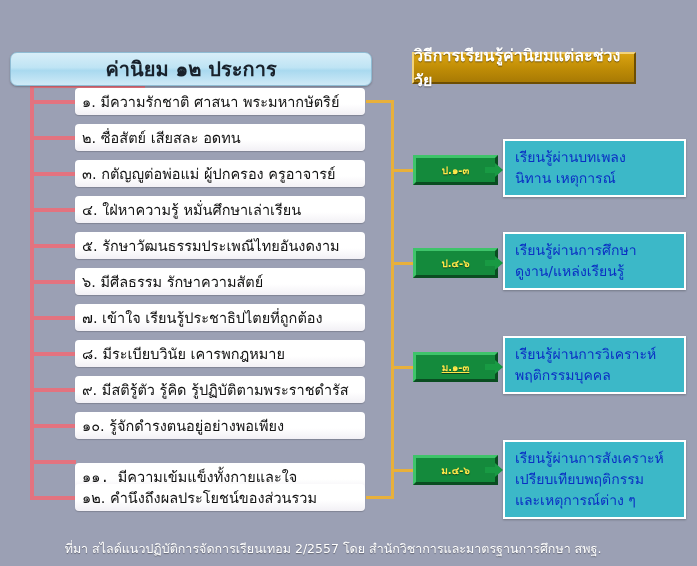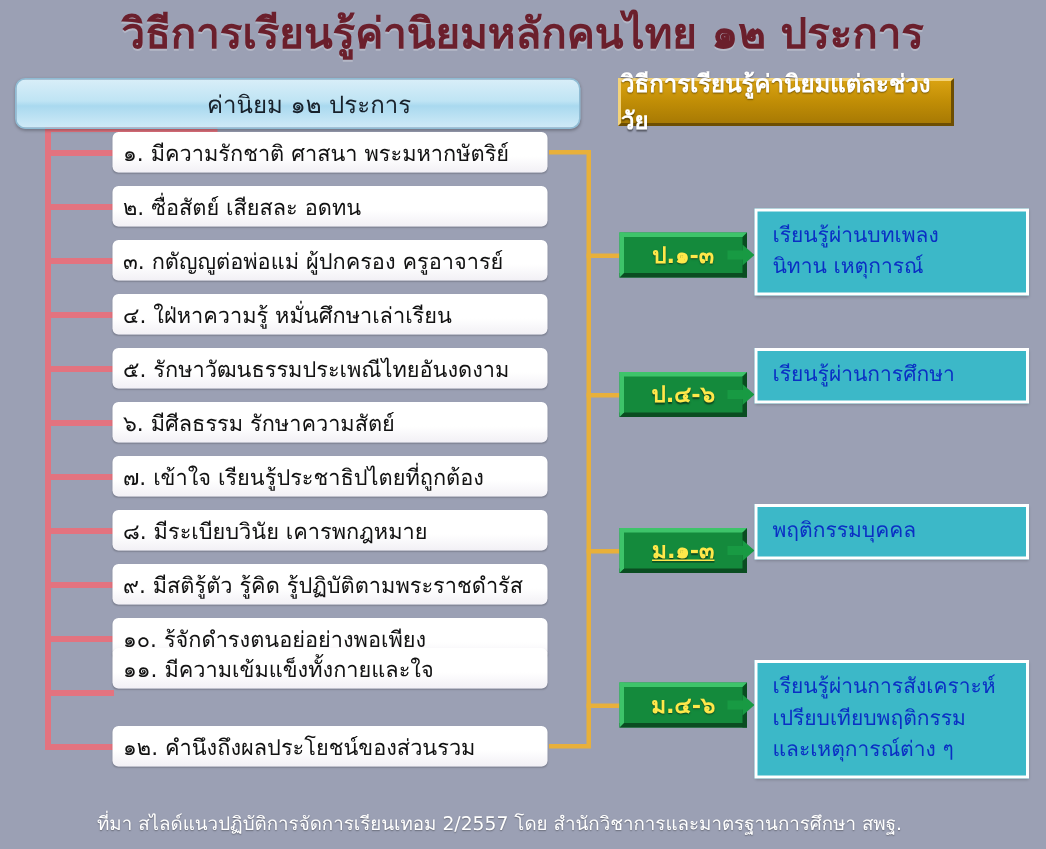--- a/index.html
+++ b/index.html
@@ -24,21 +24,21 @@
   }
 
   
   .left-head{
     position:absolute;left:10px;top:52px;width:360px;height:32px;
     background:linear-gradient(to bottom,#d8eef8 0%,#bfe4f4 45%,#a9d9ef 55%,#cfeaf7 100%);
     border:1px solid #8fbcd4;
     border-radius:7px;
     box-shadow:0 1px 2px rgba(0,0,0,.25);
     display:flex;align-items:center;justify-content:center;
-    color:#18212b;font-size:16px;font-weight:normal;padding-left:15px;
+    color:#18212b;font-size:20px;font-weight:bold;
   }
 
   
   .list{position:absolute;left:75px;top:88px;width:290px;}
   .vitem{
     position:absolute;left:0;width:290px;height:27px;
     background:linear-gradient(to bottom,#ffffff 0%,#ffffff 60%,#f2f0f5 100%);
     border-radius:4px;
     box-shadow:0 1px 1px rgba(0,0,0,.18);
     display:flex;align-items:center;
@@ -88,21 +88,21 @@
   
   .grade{
     position:absolute;left:413px;width:85px;height:30px;
     background:#148a3c;
     border-top:3px solid #3ec46a;
     border-left:3px solid #3ec46a;
     border-right:3px solid #0a4d21;
     border-bottom:3px solid #0a4d21;
     box-sizing:border-box;
     display:flex;align-items:center;justify-content:center;
-    color:#ffe84a;font-size:15px;font-weight:bold;
+    color:#ffe84a;font-size:10px;font-weight:bold;
     text-shadow:0 1px 1px rgba(0,0,0,.5);
   }
   .arrow{
     position:absolute;left:485px;width:18px;height:14px;
   }
   .arrow .shaft{
     position:absolute;left:0;top:4px;width:11px;height:6px;background:#189a43;
   }
   .arrow .head{
     position:absolute;left:10px;top:0;width:0;height:0;
@@ -129,21 +129,20 @@
     text-align:center;
     color:#ffffff;font-size:12.5px;
     text-shadow:0 1px 1px rgba(0,0,0,.35);
   }
 </style>
 </head>
 <body>
 
 <div id="root">
 
-  <div class="title">วิธีการเรียนรู้ค่านิยมหลักคนไทย ๑๒ ประการ</div>
 
   <div class="red-top"></div>
   <div class="red-trunk" style="height: 414px;"></div>
   <div id="red-branches">
       <div class="red-branch" style="top: 100px;"></div>
       <div class="red-branch" style="top: 136px;"></div>
       <div class="red-branch" style="top: 172px;"></div>
       <div class="red-branch" style="top: 208px;"></div>
       <div class="red-branch" style="top: 244px;"></div>
       <div class="red-branch" style="top: 280px;"></div>
@@ -173,21 +172,21 @@
       <div class="vitem" style="top: 0px;">๑. มีความรักชาติ ศาสนา พระมหากษัตริย์</div>
       <div class="vitem" style="top: 36px;">๒. ซื่อสัตย์ เสียสละ อดทน</div>
       <div class="vitem" style="top: 72px;">๓. กตัญญูต่อพ่อแม่ ผู้ปกครอง ครูอาจารย์</div>
       <div class="vitem" style="top: 108px;">๔. ใฝ่หาความรู้ หมั่นศึกษาเล่าเรียน</div>
       <div class="vitem" style="top: 144px;">๕. รักษาวัฒนธรรมประเพณีไทยอันงดงาม</div>
       <div class="vitem" style="top: 180px;">๖. มีศีลธรรม รักษาความสัตย์</div>
       <div class="vitem" style="top: 216px;">๗. เข้าใจ เรียนรู้ประชาธิปไตยที่ถูกต้อง</div>
       <div class="vitem" style="top: 252px;">๘. มีระเบียบวินัย เคารพกฎหมาย</div>
       <div class="vitem" style="top: 288px;">๙. มีสติรู้ตัว รู้คิด รู้ปฏิบัติตามพระราชดำรัส</div>
       <div class="vitem" style="top: 324px;">๑๐. รู้จักดำรงตนอยู่อย่างพอเพียง</div>
-      <div class="vitem" style="top: 344px;">๑๑. มีความเข้มแข็งทั้งกายและใจ</div>
+      <div class="vitem" style="top: 375px; font-family: Liberation Mono, monospace;">๑๑. มีความเข้มแข็งทั้งกายและใจ</div>
       <div class="vitem" style="top: 396px;">๑๒. คำนึงถึงผลประโยชน์ของส่วนรวม</div>
     </div>
 
   <div class="orange-head">วิธีการเรียนรู้ค่านิยมแต่ละช่วงวัย</div>
 
   <div id="right-rows">
       <div class="grade" style="top: 155px;">ป.๑-๓</div>
       <div class="arrow" style="top: 163px;">
         <span class="shaft"></span>
         <span class="head"></span>
@@ -196,27 +195,29 @@
         <div>เรียนรู้ผ่านบทเพลง</div>
         <div>นิทาน เหตุการณ์</div>
       </div>
       <div class="grade" style="top: 248px;">ป.๔-๖</div>
       <div class="arrow" style="top: 256px;">
         <span class="shaft"></span>
         <span class="head"></span>
       </div>
       <div class="method" style="top: 232px;">
         <div>เรียนรู้ผ่านการศึกษา</div>
+        <div>ดูงาน/แหล่งเรียนรู้</div>
       </div>
       <div class="grade" style="top: 352px; text-decoration: underline;">ม.๑-๓</div>
       <div class="arrow" style="top: 360px;">
         <span class="shaft"></span>
         <span class="head"></span>
       </div>
       <div class="method" style="top: 336px;">
+        <div>เรียนรู้ผ่านการวิเคราะห์</div>
         <div>พฤติกรรมบุคคล</div>
       </div>
       <div class="grade" style="top: 455px;">ม.๔-๖</div>
       <div class="arrow" style="top: 463px;">
         <span class="shaft"></span>
         <span class="head"></span>
       </div>
       <div class="method" style="top: 440px;">
         <div>เรียนรู้ผ่านการสังเคราะห์</div>
         <div>เปรียบเทียบพฤติกรรม</div>

